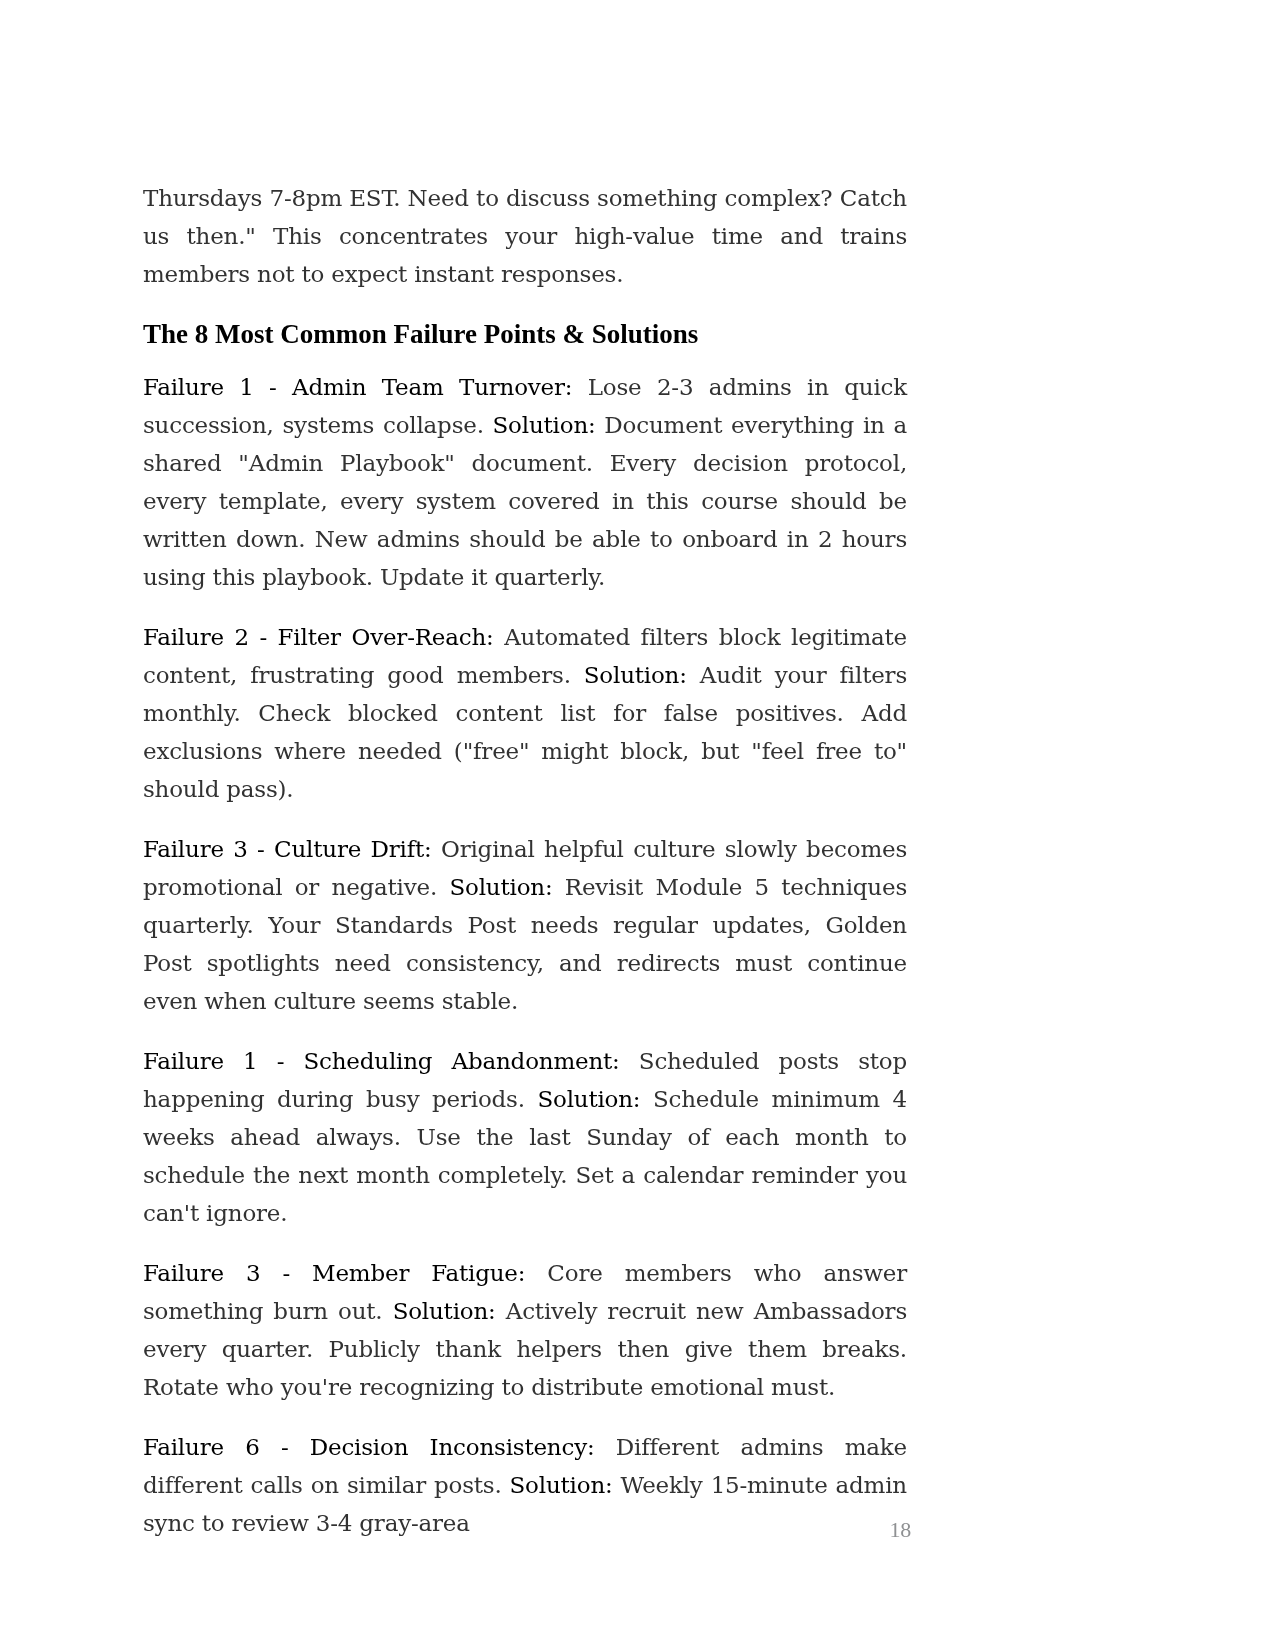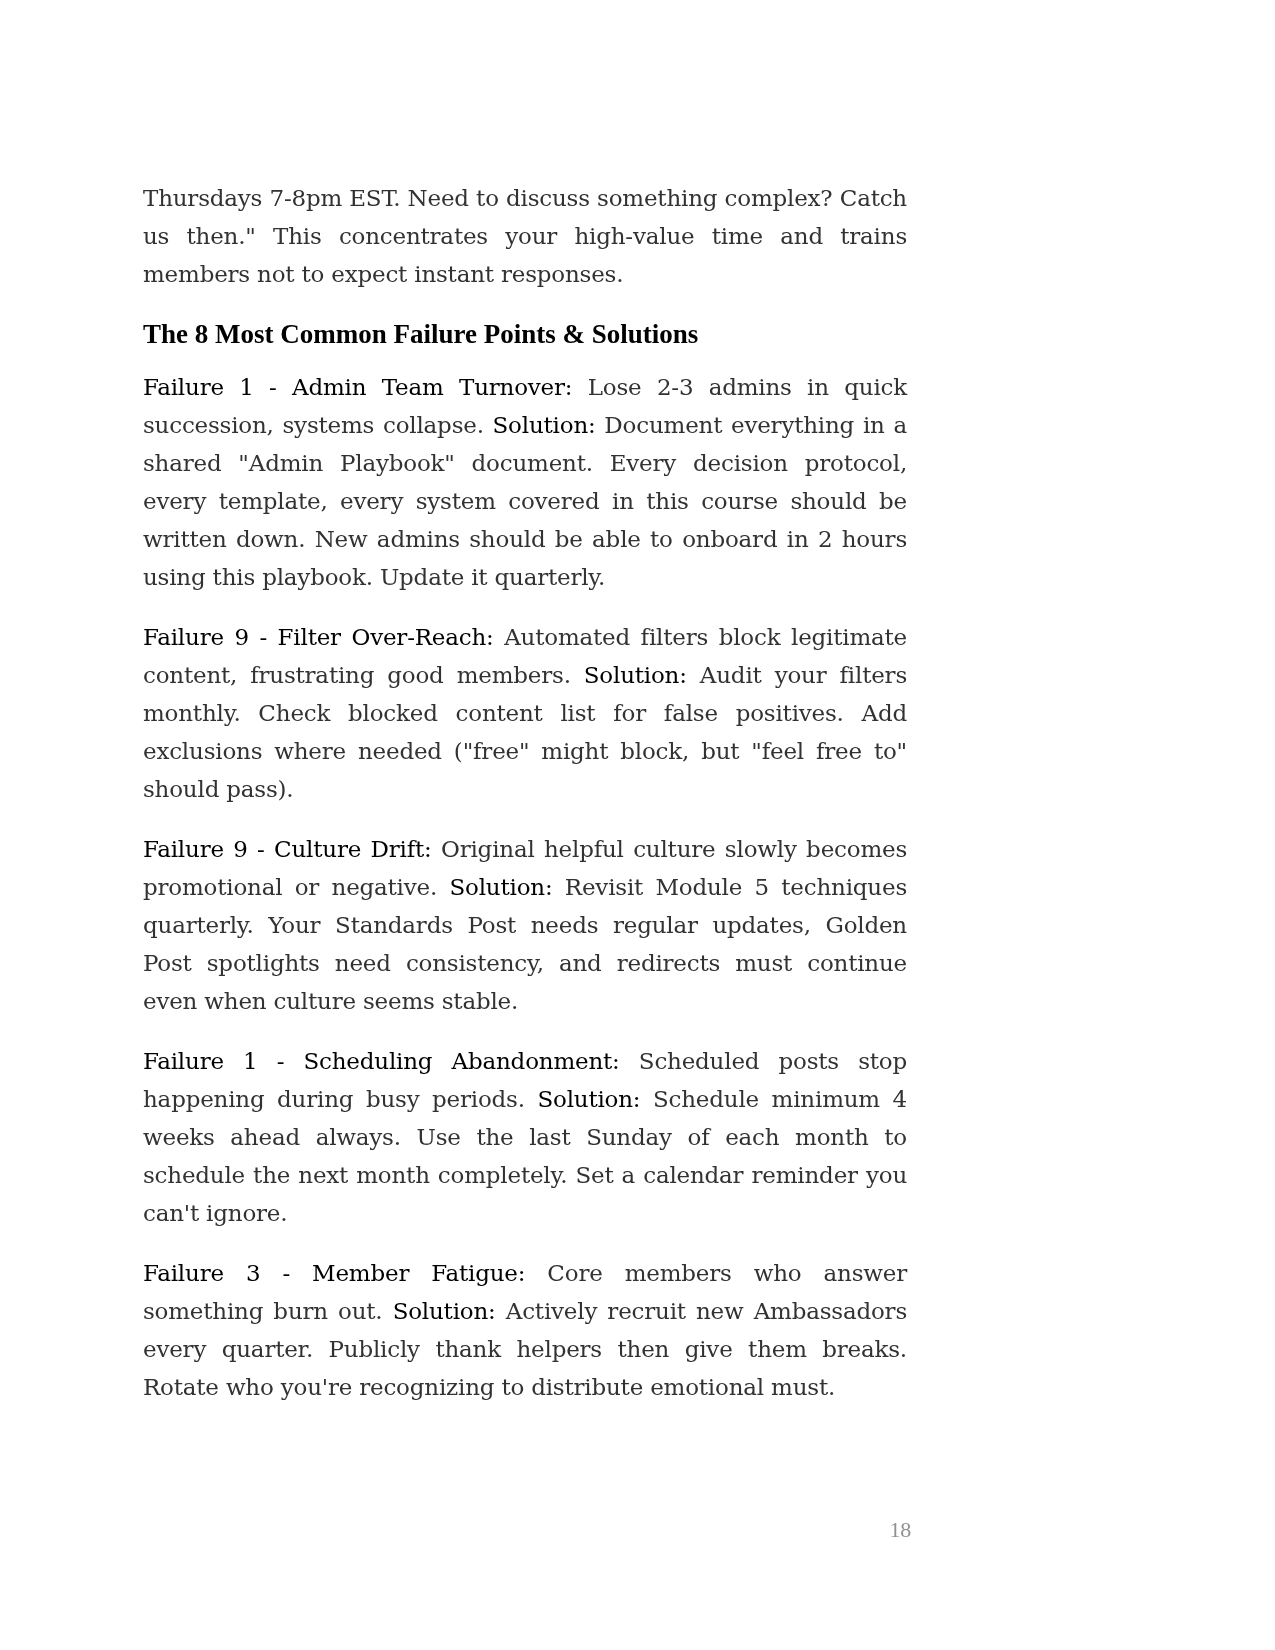--- a/index.html
+++ b/index.html
@@ -52,24 +52,25 @@
 <body>
 
 <div class="page">
 
   <p class="body-para"><span>Thursdays 7-8pm EST. Need to discuss something complex? Catch us then." This concentrates your high-value time and trains members not to expect instant responses.</span></p>
 
   <h2 class="section-heading">The 8 Most Common Failure Points &amp; Solutions</h2>
 
   <p class="body-para"><strong>Failure 1 - Admin Team Turnover:</strong><span> Lose 2-3 admins in quick succession, systems collapse. </span><strong>Solution:</strong><span> Document everything in a shared "Admin Playbook" document. Every decision protocol, every template, every system covered in this course should be written down. New admins should be able to onboard in 2 hours using this playbook. Update it quarterly.</span></p>
 
-  <p class="body-para"><strong>Failure 9 - Filter Over-Reach:</strong><span> Automated filters block legitimate content, frustrating good members. </span><strong>Solution:</strong><span> Audit your filters monthly. Check blocked content list for false positives. Add exclusions where needed ("free" might block, but "feel free to" should pass).</span></p>
+  <p class="body-para"><strong>Failure 2 - Filter Over-Reach:</strong><span> Automated filters block legitimate content, frustrating good members. </span><strong>Solution:</strong><span> Audit your filters monthly. Check blocked content list for false positives. Add exclusions where needed ("free" might block, but "feel free to" should pass).</span></p>
 
-  <p class="body-para"><strong>Failure 9 - Culture Drift:</strong><span> Original helpful culture slowly becomes promotional or negative. </span><strong>Solution:</strong><span> Revisit Module 5 techniques quarterly. Your Standards Post needs regular updates, Golden Post spotlights need consistency, and redirects must continue even when culture seems stable.</span></p>
+  <p class="body-para"><strong>Failure 3 - Culture Drift:</strong><span> Original helpful culture slowly becomes promotional or negative. </span><strong>Solution:</strong><span> Revisit Module 5 techniques quarterly. Your Standards Post needs regular updates, Golden Post spotlights need consistency, and redirects must continue even when culture seems stable.</span></p>
 
   <p class="body-para"><strong>Failure 1 - Scheduling Abandonment:</strong><span> Scheduled posts stop happening during busy periods. </span><strong>Solution:</strong><span> Schedule minimum 4 weeks ahead always. Use the last Sunday of each month to schedule the next month completely. Set a calendar reminder you can't ignore.</span></p>
 
   <p class="body-para"><strong>Failure 3 - Member Fatigue:</strong><span> Core members who answer something burn out. </span><strong>Solution:</strong><span> Actively recruit new Ambassadors every quarter. Publicly thank helpers then give them breaks. Rotate who you're recognizing to distribute emotional must.</span></p>
 
+  <p class="body-para"><strong>Failure 6 - Decision Inconsistency:</strong><span> Different admins make different calls on similar posts. </span><strong>Solution:</strong><span> Weekly 15-minute admin sync to review 3-4 gray-area</span></p>
 
   <div class="page-number">18</div>
 
 </div>
 
 </body></html>

